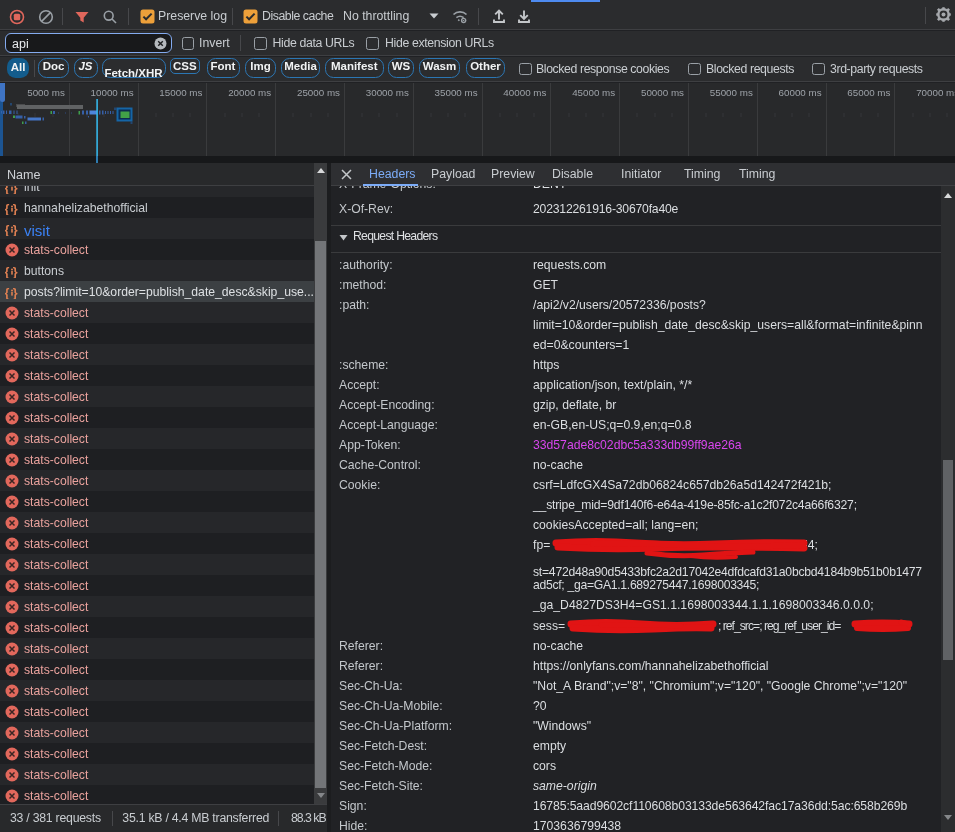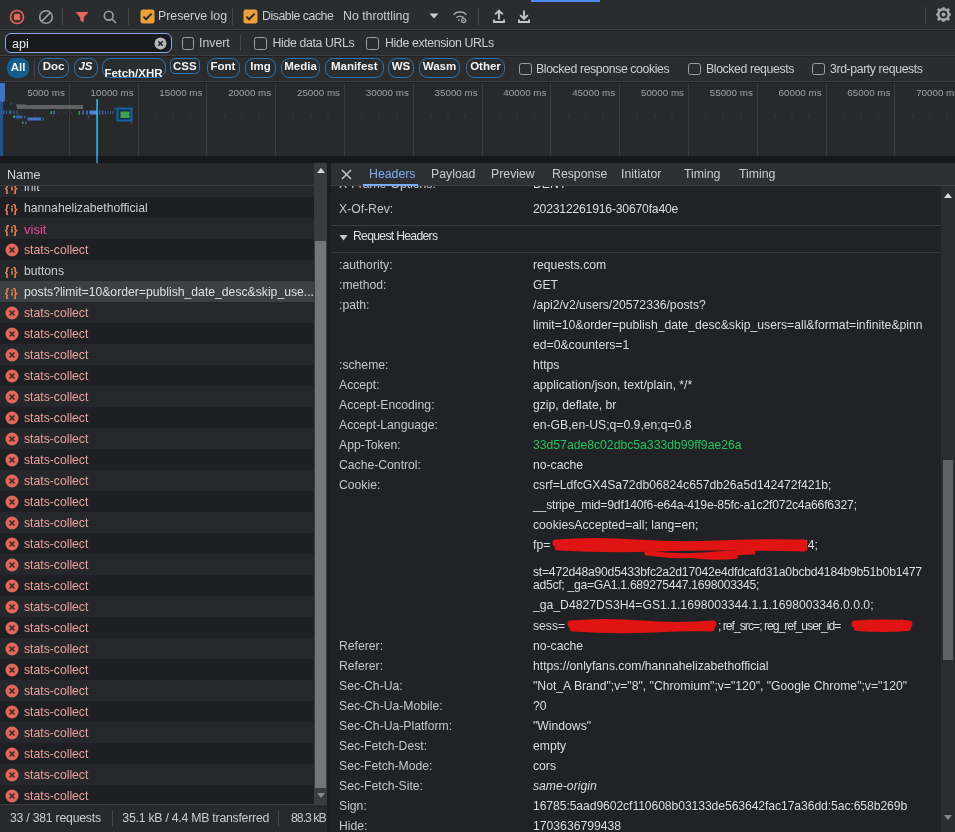--- a/index.html
+++ b/index.html
@@ -302,21 +302,21 @@
           </svg>
           <div class="abs" style="left:24px;top:3.5px;font-size:12.2px;color:#c9cdd1;white-space:nowrap;">hannahelizabethofficial</div>
         </div>
         <div class="abs" style="left:0;top:32px;width:314px;height:21px;background:#26272a;">
           <svg width="14" height="14" viewBox="0 0 14 14" style="position:absolute;left:5px;top:3.5px">
             <text x="-0.5" y="11.5" font-size="12.5" font-weight="bold" fill="#dd7f52" font-family="Liberation Sans">{</text>
             <text x="7.8" y="11.5" font-size="12.5" font-weight="bold" fill="#dd7f52" font-family="Liberation Sans">}</text>
             <circle cx="7" cy="5.4" r="1" fill="#dd7f52"></circle>
             <rect x="6.2" y="7" width="1.6" height="3.6" fill="#dd7f52"></rect>
           </svg>
-          <div class="abs" style="left:24px;top:3.5px;font-size:13px;color:#ec4899;white-space:nowrap;">visit</div>
+          <div class="abs" style="left:24px;top:3.5px;font-size:15px;color:#3b82f6;white-space:nowrap;">visit</div>
         </div>
         <div class="abs" style="left:0;top:53px;width:314px;height:21px;background:#1e1f22;">
           <svg width="14" height="14" viewBox="0 0 14 14" style="position:absolute;left:5px;top:3.5px">
             <circle cx="7" cy="7" r="6.5" fill="#e2685c"></circle>
             <path d="M4.5 4.5 L9.5 9.5 M9.5 4.5 L4.5 9.5" stroke="#3a2523" stroke-width="1.5"></path>
           </svg>
           <div class="abs" style="left:24px;top:3.5px;font-size:12.2px;color:#eaa29d;white-space:nowrap;">stats-collect</div>
         </div>
         <div class="abs" style="left:0;top:74px;width:314px;height:21px;background:#26272a;">
           <svg width="14" height="14" viewBox="0 0 14 14" style="position:absolute;left:5px;top:3.5px">
@@ -527,21 +527,21 @@
 
   <div id="rpanel" class="abs" style="left:331px;top:163px;width:624px;height:669px;background:#212225;overflow:hidden;">
     <div class="abs" style="left:0;top:0;width:624px;height:23px;background:#2e2f32;border-bottom:1px solid #3e3f42;z-index:5;">
       <svg class="abs" style="left:10px;top:6px" width="11" height="11" viewBox="0 0 11 11">
         <path d="M1 1 L10 10 M10 1 L1 10" stroke="#c3c6c9" stroke-width="1.5"></path>
       </svg>
       <div class="abs" style="left:38px;top:4px;font-size:12.3px;color:#7cacf8;">Headers</div>
       <div class="abs" style="left:32px;top:20.5px;width:55px;height:2.5px;background:#7cacf8;"></div>
       <div class="abs txt" style="left:100px;top:4px;font-size:12.3px;">Payload</div>
       <div class="abs txt" style="left:160px;top:4px;font-size:12.3px;">Preview</div>
-      <div class="abs txt" style="left:221px;top:4px;font-size:12.3px;">Response</div>
+      <div class="abs txt" style="left:221px;top:4px;font-size:12.3px;">Disable</div>
       <div class="abs txt" style="left:290px;top:4px;font-size:12.3px;">Initiator</div>
       <div class="abs txt" style="left:353px;top:4px;font-size:12.3px;">Timing</div>
       <div class="abs txt" style="left:408px;top:4px;font-size:12.3px;">Timing</div>
     </div>
     <div id="hdrs" class="abs" style="left:0;top:23px;width:610px;height:646px;">
         <div class="abs" style="left:8px;top:-9.5px;font-size:12.2px;color:#c3c7cb;">X-Frame-Options:</div>
         <div class="abs" style="left:202px;top:-9.5px;font-size:12.2px;color:#dbdee1;">DENY</div>
         <div class="abs" style="left:8px;top:15.55px;font-size:12.2px;color:#c3c7cb;">X-Of-Rev:</div>
         <div class="abs" style="left:202px;top:15.55px;font-size:12.2px;color:#dbdee1;letter-spacing:-0.2px;">202312261916-30670fa40e</div>
         <div class="abs" style="left:0;top:39px;width:610px;height:1px;background:#3a3b3d;"></div>
@@ -560,21 +560,21 @@
         <div class="abs" style="left:202px;top:151.8px;font-size:12.2px;color:#dbdee1;">ed=0&amp;counters=1</div>
         <div class="abs" style="left:8px;top:171.85000000000002px;font-size:12.2px;color:#c3c7cb;">:scheme:</div>
         <div class="abs" style="left:202px;top:171.85000000000002px;font-size:12.2px;color:#dbdee1;">https</div>
         <div class="abs" style="left:8px;top:191.90000000000003px;font-size:12.2px;color:#c3c7cb;">Accept:</div>
         <div class="abs" style="left:202px;top:191.90000000000003px;font-size:12.2px;color:#dbdee1;">application/json, text/plain, */*</div>
         <div class="abs" style="left:8px;top:211.95000000000005px;font-size:12.2px;color:#c3c7cb;">Accept-Encoding:</div>
         <div class="abs" style="left:202px;top:211.95000000000005px;font-size:12.2px;color:#dbdee1;">gzip, deflate, br</div>
         <div class="abs" style="left:8px;top:232.00000000000006px;font-size:12.2px;color:#c3c7cb;">Accept-Language:</div>
         <div class="abs" style="left:202px;top:232.00000000000006px;font-size:12.2px;color:#dbdee1;">en-GB,en-US;q=0.9,en;q=0.8</div>
         <div class="abs" style="left:8px;top:252.05000000000007px;font-size:12.2px;color:#c3c7cb;">App-Token:</div>
-        <div class="abs" style="left:202px;top:252.05000000000007px;font-size:12.2px;color:#22c55e;">33d57ade8c02dbc5a333db99ff9ae26a</div>
+        <div class="abs" style="left:202px;top:252.05000000000007px;font-size:12.2px;color:#d946ef;">33d57ade8c02dbc5a333db99ff9ae26a</div>
         <div class="abs" style="left:8px;top:272.1000000000001px;font-size:12.2px;color:#c3c7cb;">Cache-Control:</div>
         <div class="abs" style="left:202px;top:272.1000000000001px;font-size:12.2px;color:#dbdee1;">no-cache</div>
         <div class="abs" style="left:8px;top:292.1500000000001px;font-size:12.2px;color:#c3c7cb;">Cookie:</div>
         <div class="abs" style="left:202px;top:292.1500000000001px;font-size:12.2px;color:#dbdee1;">csrf=LdfcGX4Sa72db06824c657db26a5d142472f421b;</div>
         <div class="abs" style="left:202px;top:312.2000000000001px;font-size:12.2px;color:#dbdee1;letter-spacing:-0.2px;">__stripe_mid=9df140f6-e64a-419e-85fc-a1c2f072c4a66f6327;</div>
         <div class="abs" style="left:202px;top:332.2500000000001px;font-size:12.2px;color:#dbdee1;">cookiesAccepted=all; lang=en;</div>
         <div class="abs" style="left:202px;top:352.3000000000001px;font-size:12.2px;color:#dbdee1;">fp=</div>
            <div class="abs" style="left:470px;top:352.3000000000001px;font-size:12.2px;color:#dbdee1;">d4;</div>
         <div class="abs" style="left:202px;top:379px;font-size:12.2px;color:#dbdee1;letter-spacing:-0.25px;">st=472d48a90d5433bfc2a2d17042e4dfdcafd31a0bcbd4184b9b51b0b1477</div>
         <div class="abs" style="left:202px;top:392.40000000000015px;font-size:12.2px;color:#dbdee1;letter-spacing:-0.3px;">ad5cf; _ga=GA1.1.689275447.1698003345;</div>

